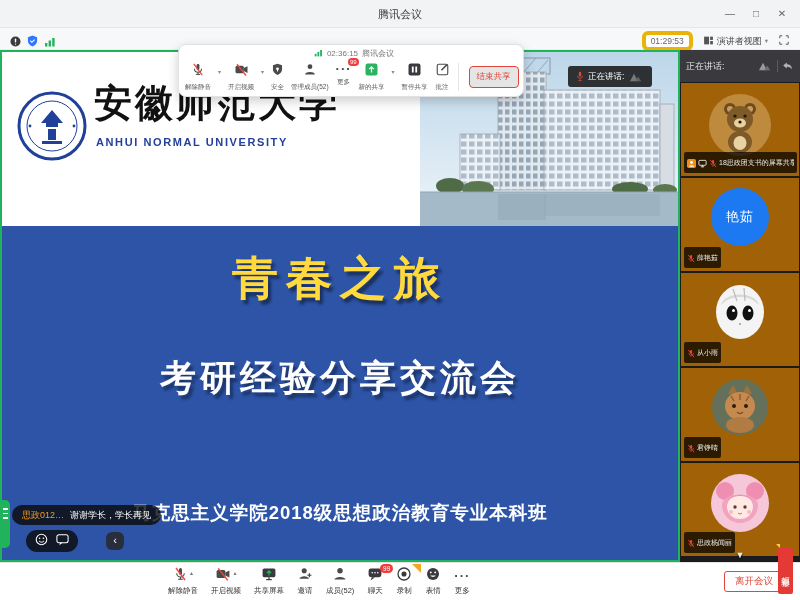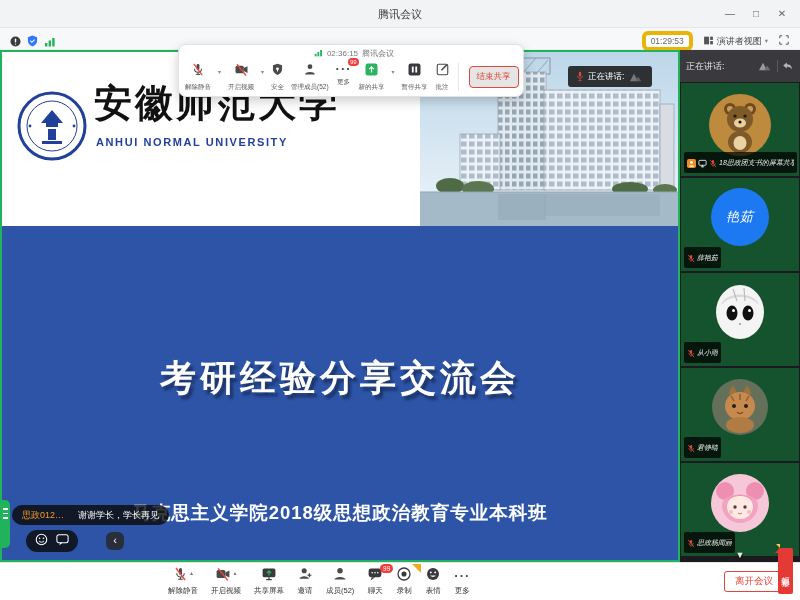--- a/index.html
+++ b/index.html
@@ -34,21 +34,21 @@
   .s-sub { position:absolute; top:128px; left:0; right:0; text-align:center; font-size:36px; font-weight:bold; color:#fff; letter-spacing:4px; text-shadow:3px 4px 3px rgba(0,0,0,.4); }
   .s-org { position:absolute; top:274px; left:0; right:0; text-align:center; font-size:18.5px; font-weight:bold; color:#fff; letter-spacing:1px; }
   .s-date { position:absolute; top:318px; left:0; right:0; text-align:center; font-size:18.5px; font-weight:bold; color:#fff; letter-spacing:3px; }
 
   
   .sidebar { position:relative; width:120px; height:512px; background:#1b1b1f; overflow:hidden; }
   .sb-header { position:relative; height:32px; background:#3a3a3e; display:flex; align-items:center; padding:0 6px; gap:4px; }
   .sb-header .lbl { font-size:9px; color:#e3e3e3; flex:1; }
   .sb-div { width:1px; height:12px; background:#5c5c5c; }
   .tiles { position:absolute; top:33px; left:0; right:0; bottom:0; }
-  .tile { position:relative; height:93px; margin:0 1px 2px 1px; background:#14532d; overflow:hidden;font-style:italic; }
+  .tile { position:relative; height:93px; margin:0 1px 2px 1px; background:#a16207; overflow:hidden; }
   .tile .av { position:absolute; left:50%; top:10px; transform:translateX(-50%); }
   .av-blue { width:58px; height:58px; border-radius:50%; background:#1d79f2; color:#fff; font-size:13px; display:flex; align-items:center; justify-content:center; letter-spacing:1px; }
   .tile-label { position:absolute; left:3px; bottom:3px; max-width:113px; display:flex; align-items:center; gap:2px; background:rgba(0,0,0,.72); border-radius:2px; padding:1.5px 3px; }
   .tile-label .nm { font-size:7px; color:#ececec; white-space:nowrap; overflow:hidden; }
   .scroll-more { position:absolute; left:0; right:0; bottom:2px; text-align:center; font-size:9px; color:#e8e8e8; text-shadow:0 1px 2px #000; }
 
   
   .share-toolbar { position:absolute; left:178px; top:44px; width:346px; background:#fff; border:1px solid #e2e2e2; border-radius:8px; box-shadow:0 4px 12px rgba(0,0,0,.2); padding:2px 0 4px 6px; z-index:30; }
   .info-row { display:flex; justify-content:center; align-items:center; gap:4px; font-size:8px; color:#777; height:13px; }
   .btn-row { display:flex; align-items:flex-start; gap:7px; padding-top:2px; }
@@ -57,21 +57,21 @@
   .st-caret { font-size:6px; color:#888; margin-top:6px; }
   .st-badge { position:absolute; top:-4px; right:-7px; background:#f23c3c; color:#fff; font-size:6px; line-height:8px; height:8px; border-radius:5px; padding:0 2px; }
   .st-sep { width:1px; height:28px; background:#e6e6e6; margin:1px 1px 0 1px; }
   .end-share { align-self:center; margin-left:2px; border:1px solid #e0473a; color:#e0473a; background:#e5e5e5; font-size:8.5px; border-radius:4px; padding:4px 7px; white-space:nowrap; }
 
   
   .speaking-pill { position:absolute; left:568px; top:66px; height:21px; display:flex; align-items:center; gap:4px; padding:0 8px; background:rgba(25,25,25,.88); border-radius:3px; z-index:25; }
   .speaking-pill .txt { font-size:8.5px; color:#fff; }
 
   
-  .chat-pill { position:absolute; left:12px; top:505px; height:20px; display:flex; align-items:center; gap:14px; padding:0 10px; background:rgba(10,10,10,.8); border-radius:10px; z-index:40; }
+  .chat-pill { position:absolute; left:12px; top:505px; height:20px; display:flex; align-items:center; gap:6px; padding:0 10px; background:rgba(10,10,10,.8); border-radius:10px; z-index:40; }
   .chat-pill .sender { font-size:9px; color:#f59a23; }
   .chat-pill .msg { font-size:9px; color:#fff; }
   .emoji-pill { position:absolute; left:26px; top:530px; height:22px; display:flex; align-items:center; gap:8px; padding:0 9px; background:rgba(10,10,10,.8); border-radius:11px; z-index:40; }
   .collapse-btn { position:absolute; left:106px; top:532px; width:18px; height:18px; border-radius:6px; background:rgba(40,40,40,.85); color:#fff; font-size:11px; text-align:center; line-height:16px; z-index:40; }
   .side-handle { position:absolute; left:0; top:500px; width:10px; height:48px; background:#21b35c; border-radius:0 5px 5px 0; z-index:40; }
   .side-handle i { display:block; width:5px; height:1.5px; background:#fff; margin:3px auto 0 auto; }
   .side-handle i:first-child { margin-top:8px; }
 
   
   .bottombar { position:absolute; left:0; bottom:0; width:800px; height:38px; background:#fff; border-top:1px solid #e3e3e3; }
@@ -195,20 +195,21 @@
             <ellipse cx="210" cy="137" rx="18" ry="7" fill="#4e6b45"></ellipse>
             <ellipse cx="245" cy="138" rx="12" ry="6" fill="#5a7750"></ellipse>
             <rect x="0" y="140" width="258" height="34" fill="#a4bac9"></rect>
             <rect x="78" y="142" width="48" height="26" fill="#8fa6b5" opacity="0.5"></rect>
             <rect x="124" y="142" width="116" height="22" fill="#93aab9" opacity="0.5"></rect>
             <line x1="0" y1="140" x2="258" y2="140" stroke="#8fa6b5" stroke-width="1"></line>
           </svg>
         </span>
       </div>
       <div class="slide-body">
+        <div class="s-title">青春之旅</div>
         <div class="s-sub">考研经验分享交流会</div>
         <div class="s-org">马克思主义学院2018级思想政治教育专业本科班</div>
       </div>
     </div>
 
     <aside class="sidebar">
       <div class="sb-header">
         <span class="lbl">正在讲话:</span>
         <span>
           <svg width="16" height="11" viewBox="0 0 24 16">

